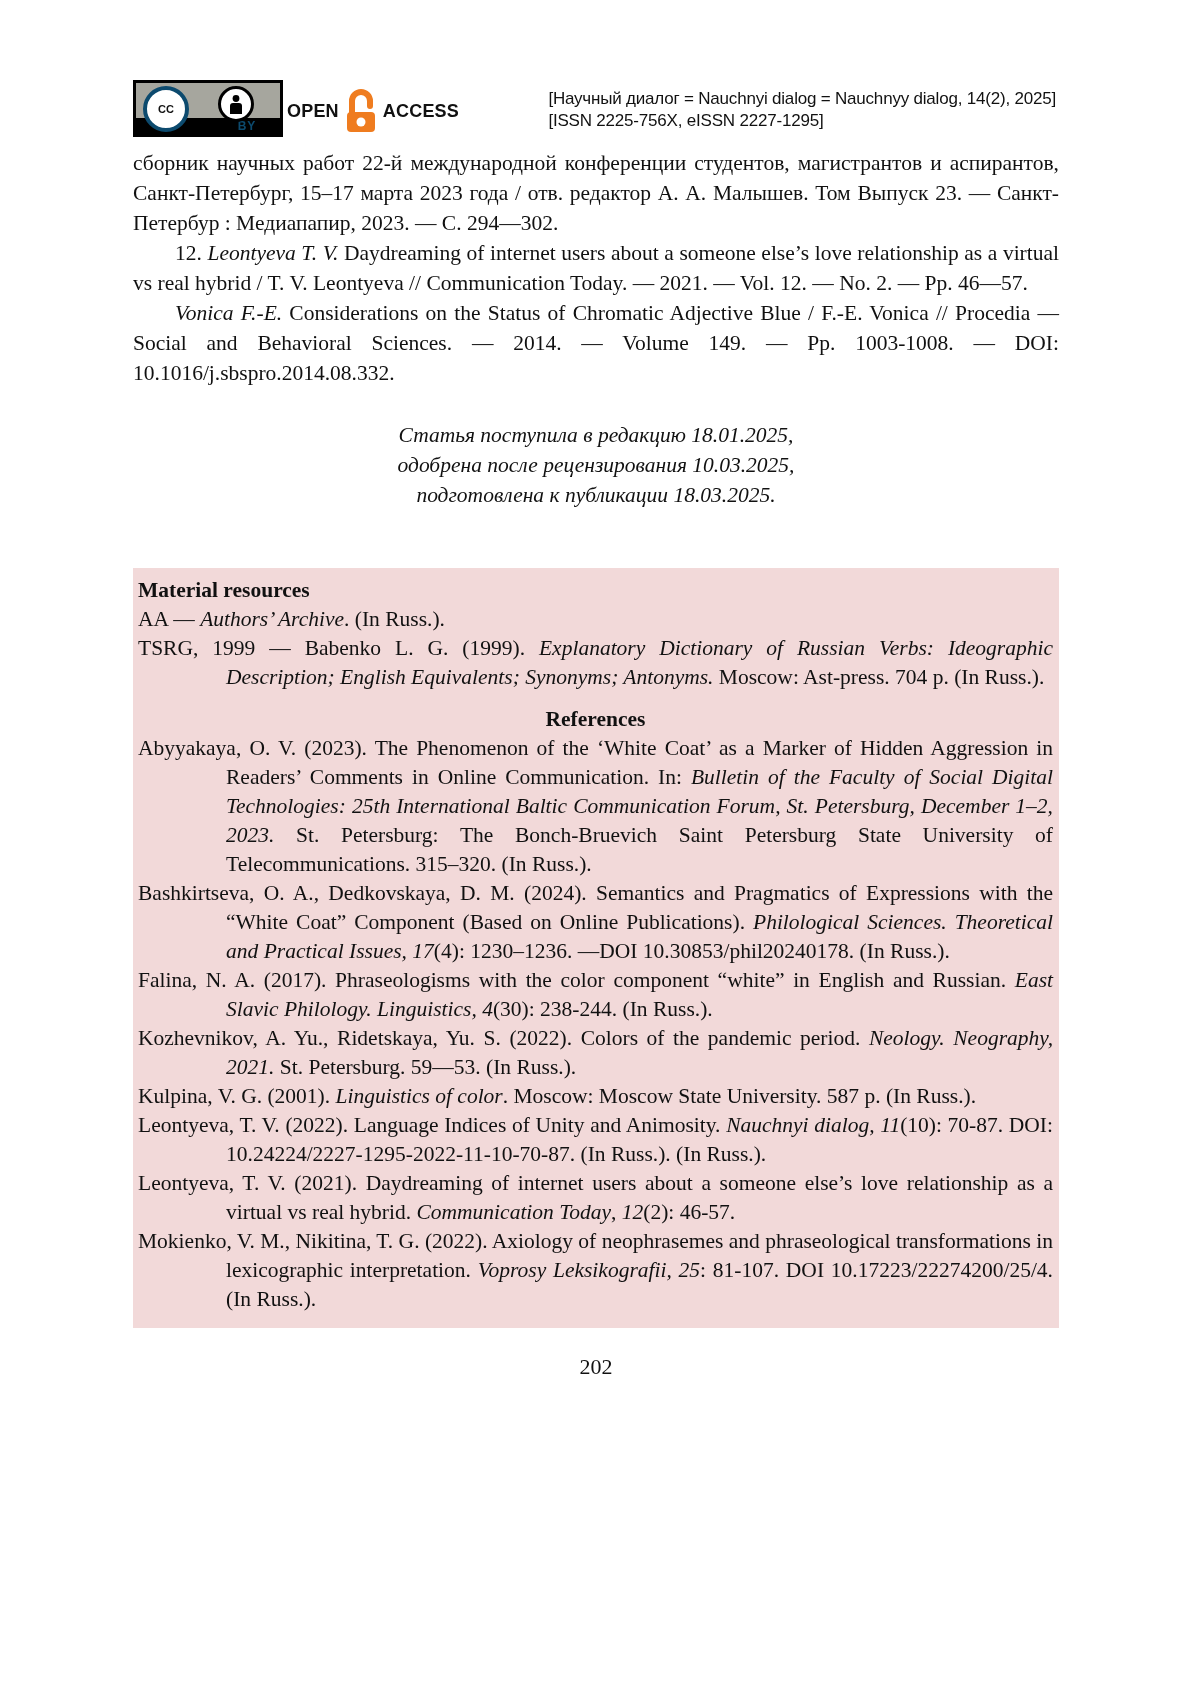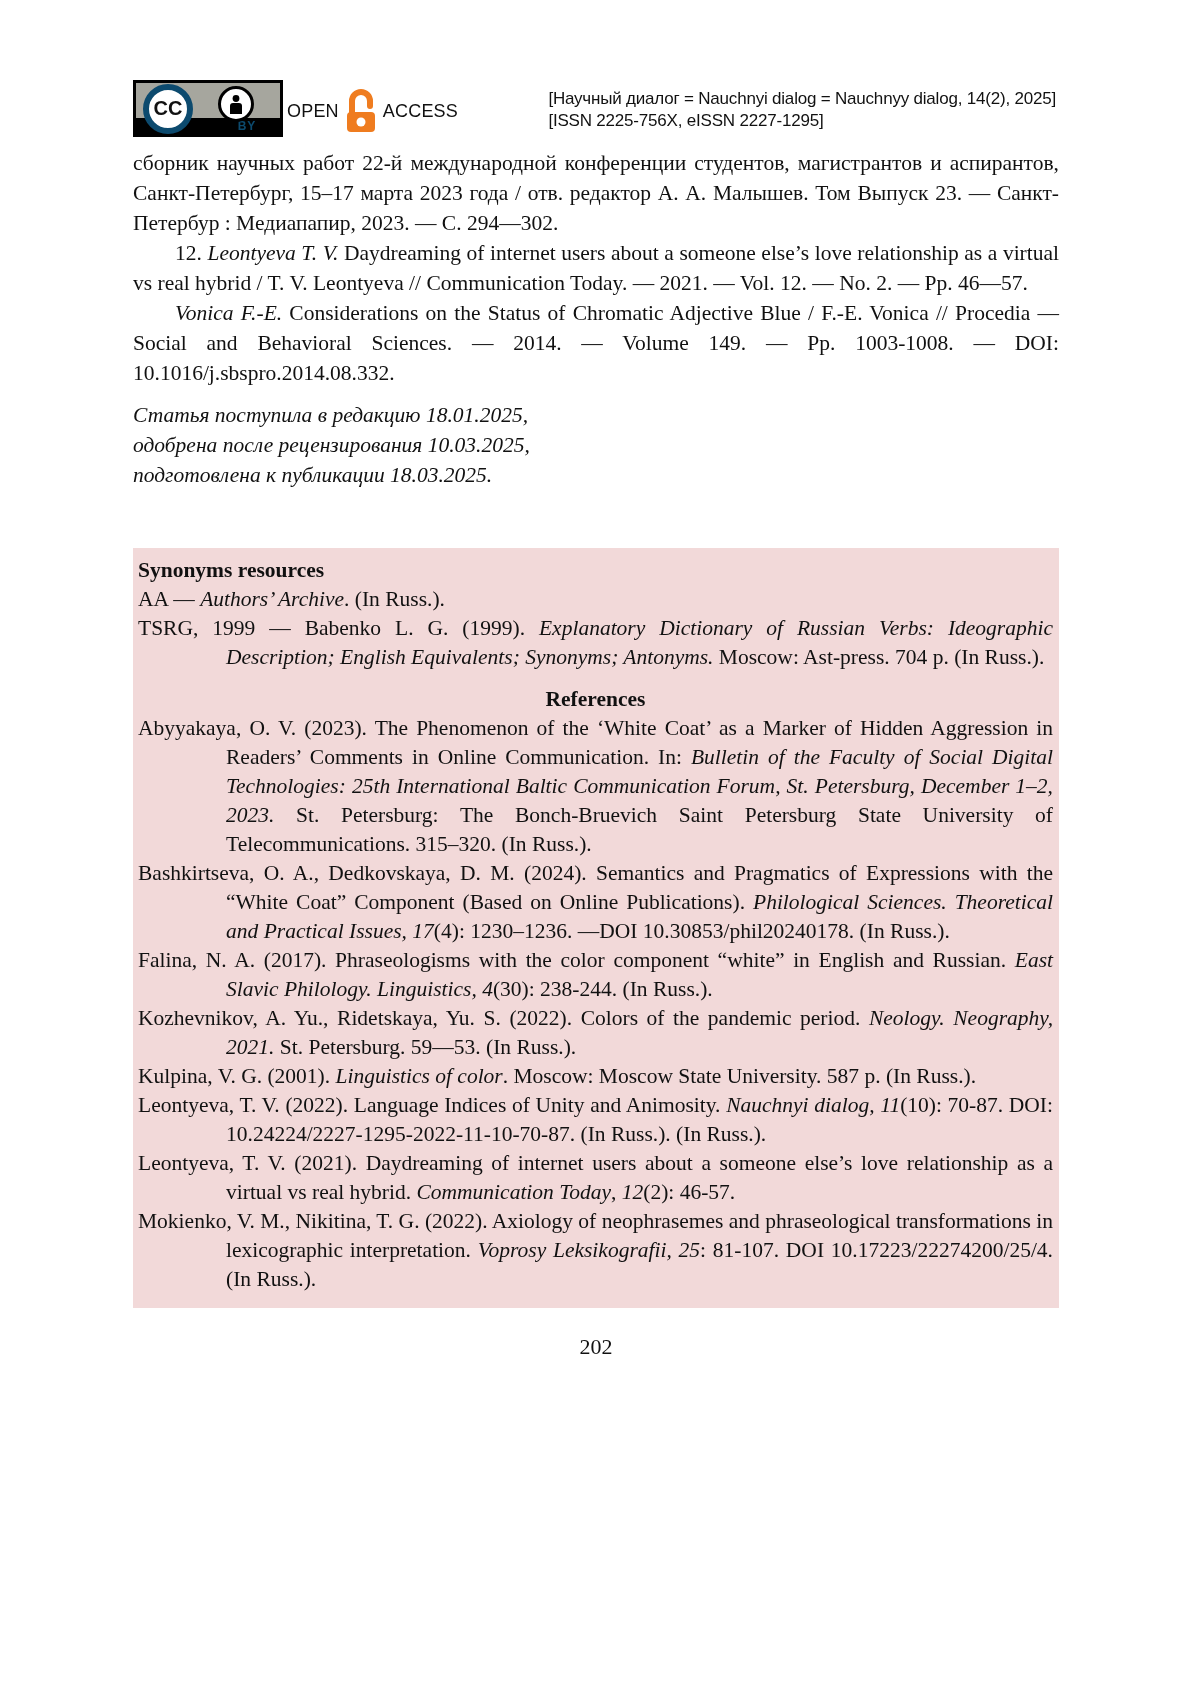--- a/index.html
+++ b/index.html
@@ -11,34 +11,34 @@
   .page{position:relative;width:1200px;height:1703px;background:#fff;overflow:hidden;
         font-family:"Liberation Serif", serif;color:#111;}
   
   .cc-badge{position:absolute;left:133px;top:80px;width:150px;height:57px;
             border:3px solid #000;background:var(--badge-gray);box-sizing:border-box;}
   .cc-strip{position:absolute;left:0;right:0;bottom:0;height:16px;background:#000;}
   .cc-by-label{position:absolute;bottom:0px;left:86px;width:50px;text-align:center;
                color:#0c4a6e;font-family:"Liberation Sans",sans-serif;font-weight:bold;
                font-size:12px;line-height:16px;letter-spacing:1px;}
   .cc-circle{position:absolute;left:7px;top:50%;transform:translateY(-50%);
-             width:38px;height:38px;border-radius:50%;background:#fff;border:6px solid #0c4a6e;
+             width:38px;height:38px;border-radius:50%;background:#fff;border:4px solid #0c4a6e;
              display:flex;align-items:center;justify-content:center;
-             font-family:"Liberation Sans",sans-serif;font-weight:bold;font-size:20px;}
+             font-family:"Liberation Sans",sans-serif;font-weight:bold;font-size:11px;}
   .person-circle{position:absolute;left:82px;top:3px;width:30px;height:30px;border-radius:50%;
                  background:#fff;border:3px solid #000;display:flex;align-items:center;justify-content:center;}
   .oa-logo{position:absolute;left:287px;top:88px;height:46px;display:flex;align-items:center;gap:5px;
-           font-family:"Liberation Sans",sans-serif;font-weight:normal;font-size:18px;letter-spacing:0.2px;}
+           font-family:"Liberation Sans",sans-serif;font-weight:bold;font-size:18px;letter-spacing:0.2px;}
   .journal-head{position:absolute;top:88px;right:144px;text-align:left;
                 font-family:"Liberation Sans",sans-serif;font-size:17px;line-height:22px;letter-spacing:-0.2px;}
   
   .content{position:absolute;left:133px;top:148px;width:926px;}
   .para{margin:0;font-size:21.5px;line-height:30px;text-align:justify;}
   .para.indent{text-indent:42px;}
-  .received{margin-top:12px;font-size:21.5px;line-height:30px;font-style:italic;text-align:left;}
+  .received{margin-top:32px;font-size:21.5px;line-height:30px;font-style:italic;text-align:center;}
   .highlight{margin-top:58px;background:var(--pink);padding:8px 6px 14px 5px;}
   .sec-heading{margin:0;font-size:21.5px;font-weight:bold;line-height:29px;
                font-family:"Liberation Serif",serif;}
   .refs-heading{margin-top:13px;text-align:center;}
   .entry{margin:0;font-size:21.5px;line-height:29px;text-align:justify;
          padding-left:88px;text-indent:-88px;font-family:Liberation Serif, serif;}
   .page-number{text-align:center;margin-top:26px;font-size:22px;}
   .it{font-style:italic;}
 </style>
 </head>
@@ -89,21 +89,21 @@
     <div class="received">
 
         <div>Статья поступила в редакцию 18.01.2025,</div>
 
         <div>одобрена после рецензирования 10.03.2025,</div>
 
         <div>подготовлена к публикации 18.03.2025.</div>
       </div>
 
     <section class="highlight">
-      <h2 class="sec-heading">Synonyms resources</h2>
+      <h2 class="sec-heading">Material resources</h2>
       <div>
 
           <p class="entry"><span>AA — </span><span class="it">Authors’ Archive</span><span>. (In Russ.).</span></p>
 
 
 
           <p class="entry"><span>TSRG, 1999 — Babenko L. G. (1999). </span><span class="it">Explanatory Dictionary of Russian Verbs: Ideographic Description; English Equivalents; Synonyms; Antonyms.</span><span> Moscow: Ast-press. 704 p. (In Russ.).</span></p>
         </div>
 
       <h2 class="sec-heading refs-heading">References</h2>

